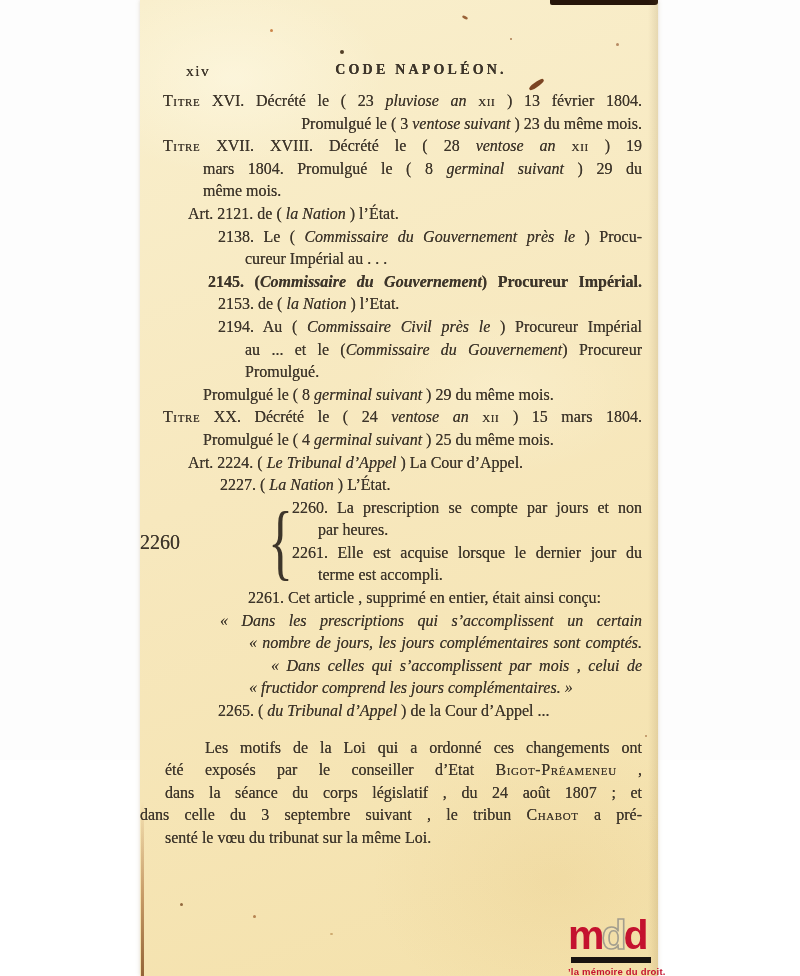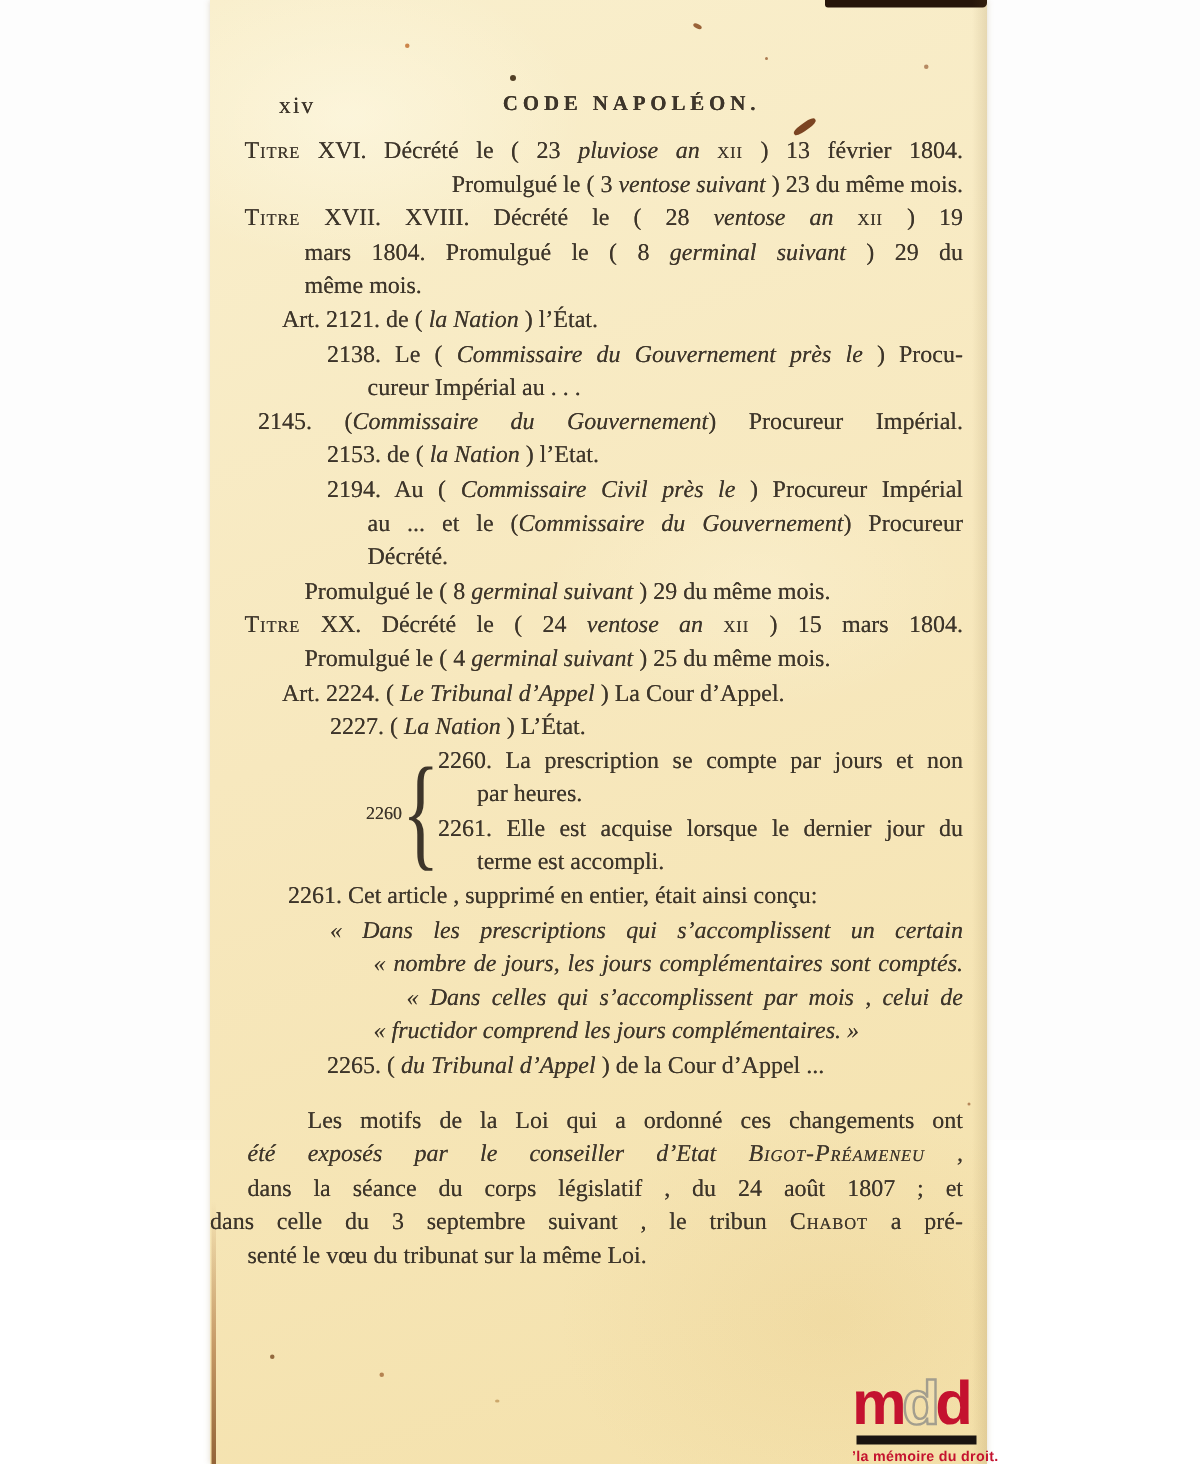--- a/index.html
+++ b/index.html
@@ -28,21 +28,21 @@
         text-shadow:0 0 .4px #3d352a;}
   .running-title{position:absolute;left:190px;top:2px;width:182px;text-align:center;
         font-size:14px;font-weight:700;letter-spacing:3.2px;text-shadow:0 0 .3px #3d352a;}
   #text-flow{position:relative;}
   .line{line-height:22.6px;min-height:22.6px;font-size:16px;text-shadow:0 0 .4px rgba(61,53,42,.85);}
   .line.nw{white-space:pre;}
   .line.j{text-align:justify;text-align-last:justify;}
   .r-i{font-style:italic;}
   .r-sc{font-variant:small-caps;letter-spacing:.6px;}
   .brace-row{display:flex;align-items:center;}
-  .brace-label{width:128px;text-align:right;font-size:12px;line-height:22.6px;
+  .brace-label{width:128px;font-size:20px;line-height:22.6px;
         text-shadow:0 0 .4px rgba(61,53,42,.85);}
   .brace-char{width:24px;font-size:84px;line-height:90px;transform:scaleX(.62);
         transform-origin:left center;font-weight:400;color:#3d352a;}
   .brace-items{width:350px;}
   
   .speck{position:absolute;}
   
   .watermark{position:absolute;left:428px;top:914px;width:92px;}
   .wm-letters{font-family:"Liberation Sans","DejaVu Sans",sans-serif;font-weight:700;
         font-size:41px;line-height:42px;letter-spacing:-3px;}
@@ -69,48 +69,48 @@
       </div>
       <div id="text-flow">
           <div class="line j" style="padding-left: 23px;"><span class="r-sc">Titre</span><span class="r-n"> XVI. Décrété le ( 23 </span><span class="r-i">pluviose an </span><span class="r-sc">xii</span><span class="r-n"> ) 13 février 1804.</span></div>
           <div class="line nw" style="padding-left: 63px; text-align: right;"><span class="r-n">Promulgué le ( 3 </span><span class="r-i">ventose suivant</span><span class="r-n"> ) 23 du même mois.</span></div>
           <div class="line j" style="padding-left: 23px;"><span class="r-sc">Titre</span><span class="r-n"> XVII. XVIII. Décrété le ( 28 </span><span class="r-i">ventose an </span><span class="r-sc">xii</span><span class="r-n"> ) 19</span></div>
           <div class="line j" style="padding-left: 63px;"><span class="r-n">mars 1804. Promulgué le ( 8 </span><span class="r-i">germinal suivant</span><span class="r-n"> ) 29 du</span></div>
           <div class="line nw" style="padding-left: 63px;"><span class="r-n">même mois.</span></div>
           <div class="line nw" style="padding-left: 48px;"><span class="r-n">Art. 2121. de ( </span><span class="r-i">la Nation</span><span class="r-n"> ) l’État.</span></div>
           <div class="line j" style="padding-left: 78px;"><span class="r-n">2138. Le ( </span><span class="r-i">Commissaire du Gouvernement près le</span><span class="r-n"> ) Procu-</span></div>
           <div class="line nw" style="padding-left: 105px;"><span class="r-n">cureur Impérial au . . .</span></div>
-          <div class="line j" style="padding-left: 32px;"><span class="r-n">2145. (</span><span class="r-i">Commissaire du Gouvernement</span><span class="r-n">) Procureur Impérial.</span></div>
+          <div class="line j" style="padding-left: 68px; font-weight: bold;"><span class="r-n">2145. (</span><span class="r-i">Commissaire du Gouvernement</span><span class="r-n">) Procureur Impérial.</span></div>
           <div class="line nw" style="padding-left: 78px;"><span class="r-n">2153. de ( </span><span class="r-i">la Nation</span><span class="r-n"> ) l’Etat.</span></div>
           <div class="line j" style="padding-left: 78px;"><span class="r-n">2194. Au ( </span><span class="r-i">Commissaire Civil près le</span><span class="r-n"> ) Procureur Impérial</span></div>
           <div class="line j" style="padding-left: 105px;"><span class="r-n">au ... et le (</span><span class="r-i">Commissaire du Gouvernement</span><span class="r-n">) Procureur</span></div>
-          <div class="line nw" style="padding-left: 105px;"><span class="r-n">Décrété.</span></div>
+          <div class="line nw" style="padding-left: 105px;"><span class="r-n">Promulgué.</span></div>
           <div class="line nw" style="padding-left: 63px;"><span class="r-n">Promulgué le ( 8 </span><span class="r-i">germinal suivant</span><span class="r-n"> ) 29 du même mois.</span></div>
           <div class="line j" style="padding-left: 23px;"><span class="r-sc">Titre</span><span class="r-n"> XX. Décrété le ( 24 </span><span class="r-i">ventose an </span><span class="r-sc">xii</span><span class="r-n"> ) 15 mars 1804.</span></div>
           <div class="line nw" style="padding-left: 63px;"><span class="r-n">Promulgué le ( 4 </span><span class="r-i">germinal suivant</span><span class="r-n"> ) 25 du même mois.</span></div>
           <div class="line nw" style="padding-left: 48px;"><span class="r-n">Art. 2224. ( </span><span class="r-i">Le Tribunal d’Appel</span><span class="r-n"> ) La Cour d’Appel.</span></div>
           <div class="line nw" style="padding-left: 80px;"><span class="r-n">2227. ( </span><span class="r-i">La Nation</span><span class="r-n"> ) L’État.</span></div>
           <div class="brace-row">
             <div class="brace-label">2260</div>
             <div class="brace-char">{</div>
             <div class="brace-items">
               <div class="line j" style="padding-left: 0px;"><span class="r-n">2260. La prescription se compte par jours et non</span></div>
               <div class="line nw" style="padding-left: 26px;"><span class="r-n">par heures.</span></div>
               <div class="line j" style="padding-left: 0px;"><span class="r-n">2261. Elle est acquise lorsque le dernier jour du</span></div>
               <div class="line nw" style="padding-left: 26px;"><span class="r-n">terme est accompli.</span></div>
             </div>
           </div>
-          <div class="line nw" style="padding-left: 52px;"><span class="r-n">2261. Cet article , supprimé en entier, était ainsi conçu:</span></div>
+          <div class="line nw" style="padding-left: 108px;"><span class="r-n">2261. Cet article , supprimé en entier, était ainsi conçu:</span></div>
           <div class="line j q" style="padding-left: 80px;"><span class="r-i">« Dans les prescriptions qui s’accomplissent un certain</span></div>
           <div class="line j q" style="padding-left: 109px;"><span class="r-i">« nombre de jours, les jours complémentaires sont comptés.</span></div>
           <div class="line j q" style="padding-left: 131px;"><span class="r-i">« Dans celles qui s’accomplissent par mois , celui de</span></div>
           <div class="line nw q" style="padding-left: 109px;"><span class="r-i">« fructidor comprend les jours complémentaires. »</span></div>
           <div class="line nw" style="padding-left: 78px;"><span class="r-n">2265. ( </span><span class="r-i">du Tribunal d’Appel</span><span class="r-n"> ) de la Cour d’Appel ...</span></div>
           <div class="line j" style="padding-left: 65px; margin-top: 14px;"><span class="r-n">Les motifs de la Loi qui a ordonné ces changements ont</span></div>
-          <div class="line j" style="padding-left: 25px; font-style: italic;"><span class="r-n">été exposés par le conseiller d’Etat </span><span class="r-sc">Bigot-Préameneu</span><span class="r-n"> ,</span></div>
+          <div class="line j" style="padding-left: 25px;"><span class="r-n">été exposés par le conseiller d’Etat </span><span class="r-sc">Bigot-Préameneu</span><span class="r-n"> ,</span></div>
           <div class="line j" style="padding-left: 25px;"><span class="r-n">dans la séance du corps législatif , du 24 août 1807 ; et</span></div>
           <div class="line j" style=""><span class="r-n">dans celle du 3 septembre suivant , le tribun </span><span class="r-sc">Chabot</span><span class="r-n"> a pré-</span></div>
           <div class="line nw" style="padding-left: 25px;"><span class="r-n">senté le vœu du tribunat sur la même Loi.</span></div>
         </div>
     </div>
 
     <div id="specks">
         <div class="speck" style="left: 388px; top: 82px; width: 17px; height: 5px; background: rgb(109, 50, 16); opacity: 0.9; border-radius: 40%; transform: rotate(-35deg);"></div>
         <div class="speck" style="left: 200px; top: 50px; width: 4px; height: 4px; background: rgb(63, 44, 20); opacity: 0.9; border-radius: 50%; transform: rotate(0deg);"></div>
         <div class="speck" style="left: 130px; top: 29px; width: 3px; height: 3px; background: rgb(192, 106, 40); opacity: 0.8; border-radius: 50%; transform: rotate(0deg);"></div>

